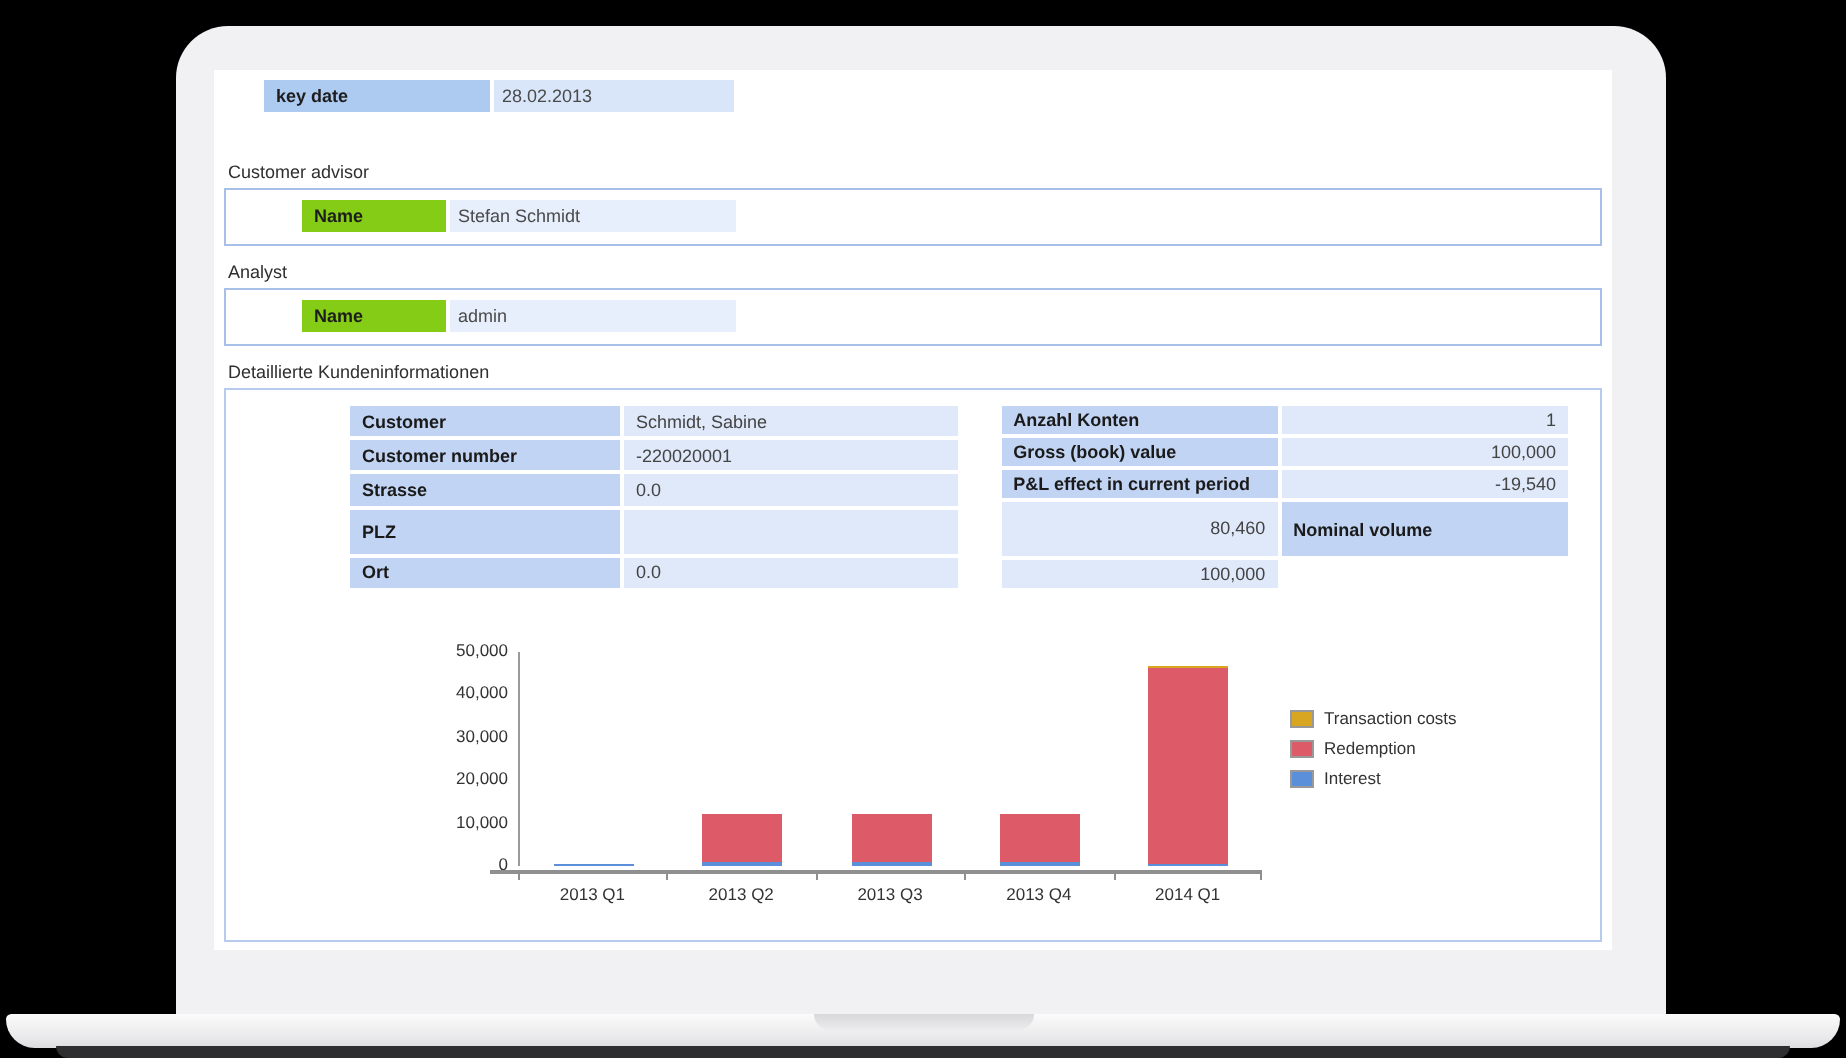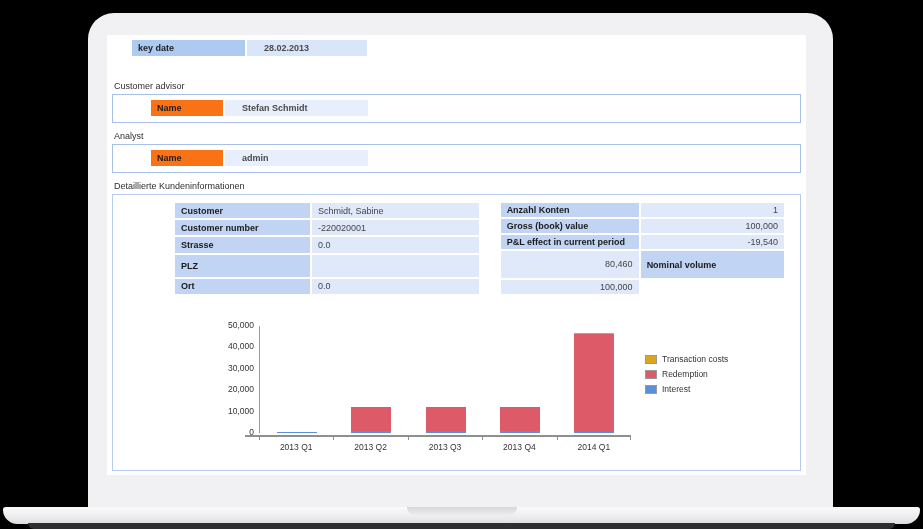--- a/index.html
+++ b/index.html
@@ -21,34 +21,34 @@
   .laptop-base-edge { position:absolute; left:28px; top:523px; width:867px; height:6px;
                  background:#2e2e30; border-radius:0 0 10px 10px; }
 
   
   .content { width:100%; height:100%; padding:5px 5px 4px 5px; display:flex;
              flex-direction:column; font-size:9px; color:#333; }
 
   .kv-row { display:flex; gap:2px; height:16px; flex:none; }
   .kv-label { background:#adcaf1; color:#1d1d1d; font-weight:bold;
               padding:2px 6px; display:flex; align-items:center;margin-left:20px; }
-  .kv-value { background:#d9e6fa; color:#4a4a4a; padding:2px 17px;
-              display:flex; align-items:center;font-weight:bold; }
+  .kv-value { background:#d9e6fa; color:#4a4a4a; padding:2px 4px;
+              display:flex; align-items:center; }
   .kd-label { width:113px; }
   .kd-value { width:120px; }
 
   .section-title { color:#2f2f2f; font-size:9px;
                    margin:3px 2px 3px 2px; flex:none; }
   .sp-lg { height:22px; flex:none; }
   .sp-sm { height:5px; flex:none; }
 
   .frame-box { border:1px solid #a7bfe9; background:#fff; flex:none;
                padding:5px 0 6px 18px; }
   .name-row { display:flex; gap:2px; height:16px; }
-  .nm-label { width:72px; background:#f97316; }
+  .nm-label { width:72px; background:#84cc16; }
   .nm-value { width:143px; background:#e7effc; }
 
   .details-box { border:1px solid #b7cbee; background:#fff; flex:1;
                  padding:8px 16px 4px 18px; display:flex; flex-direction:column; }
   .tables { display:flex; gap:22px; flex:none; }
   .dtable { display:grid; grid-template-columns:135px 1fr; gap:2px; }
   .dtable.left  { width:330px;margin-left:44px; }
   .dtable.right { width:308px; grid-template-columns:138px 1fr; }
   .cell-l { background:#c2d4f3; color:#1a1a1a; font-weight:bold;
             padding:2px 6px; display:flex; align-items:center; min-height:14px; }

